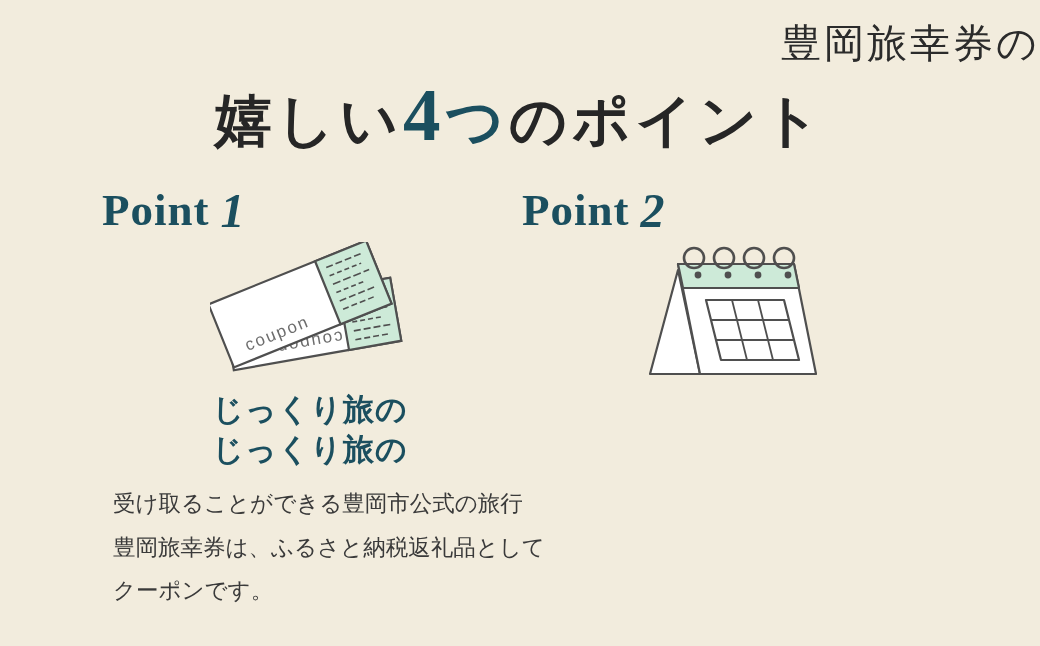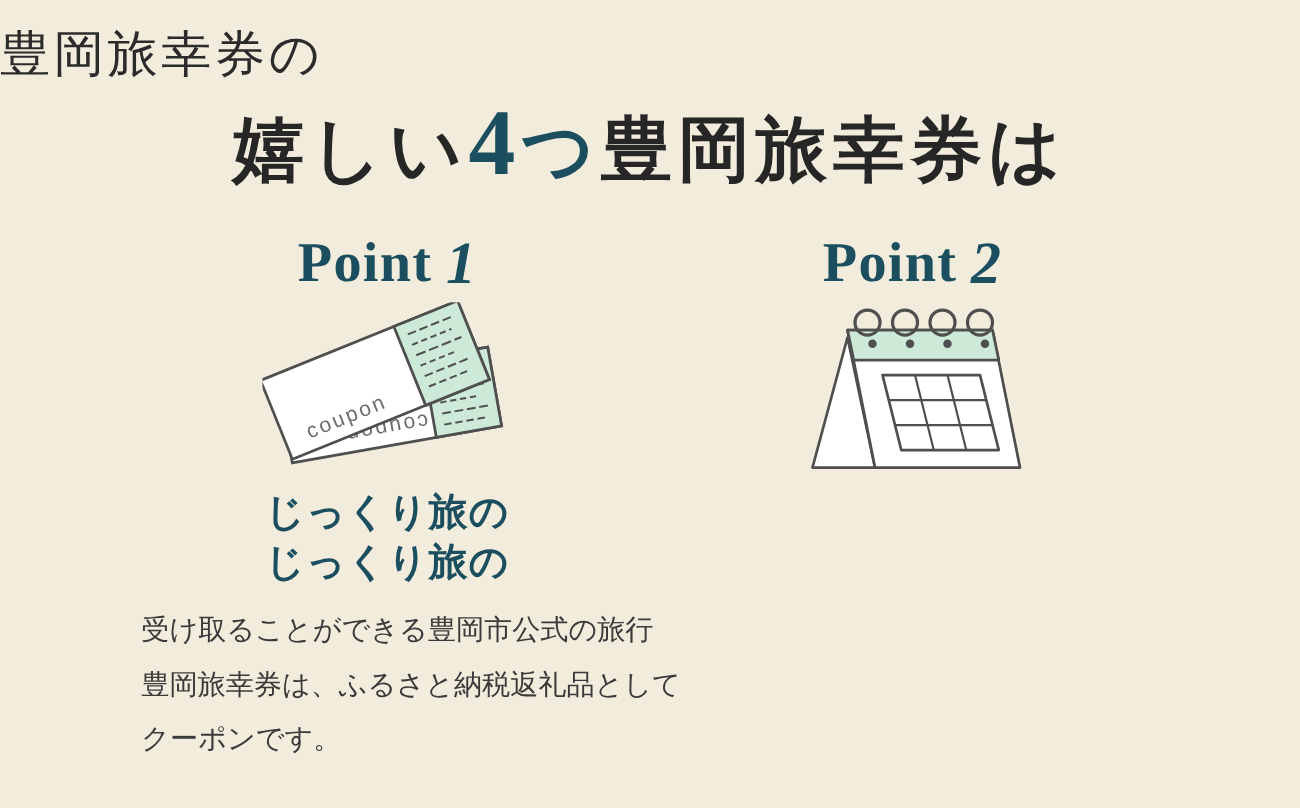--- a/index.html
+++ b/index.html
@@ -5,21 +5,21 @@
   html,body { margin:0; padding:0; }
   .canvas {
     position:relative;
     width:1040px; height:646px;
     background:#f2ecdd;
     overflow:hidden;
     font-family:"Liberation Serif","DejaVu Serif",serif;
   }
   .title-sub {
     padding-top:20px;
-    text-align:left;
+    text-align:right;
     font-size:40px;
     font-weight:500;
     color:#2b2b2b;
     letter-spacing:3px;
     line-height:1.2;
   }
   .title-main {
     margin-top:4px;
     text-align:center;
     font-size:57px;
@@ -33,21 +33,20 @@
   .columns {
     display:flex;
     justify-content:center;
     gap:4px;
     margin-top:20px;
   }
   .point-col {
     width:416px;
     display:flex;
     flex-direction:column;
-    align-items:center;
   }
   .point-heading {
     height:64px;
     display:flex;
     align-items:center;
     color:#1b4f5f;
     font-size:45px;
     font-weight:600;
     letter-spacing:1px;
   }
@@ -94,21 +93,21 @@
   }
 </style>
 </head>
 <body>
 
 <div class="canvas">
 
   <div class="title-sub">豊岡旅幸券の</div>
 
   <div class="title-main">
-    <span>嬉しい</span><span class="num">4</span><span class="teal">つ</span><span>豊岡旅幸券は</span>
+    <span>嬉しい</span><span class="num">4</span><span class="teal">つ</span><span>のポイント</span>
   </div>
 
   <div class="columns">
 
     <div class="point-col">
       <div class="point-heading">
         <span>Point</span>
         <span class="pnum">1</span>
       </div>
 

